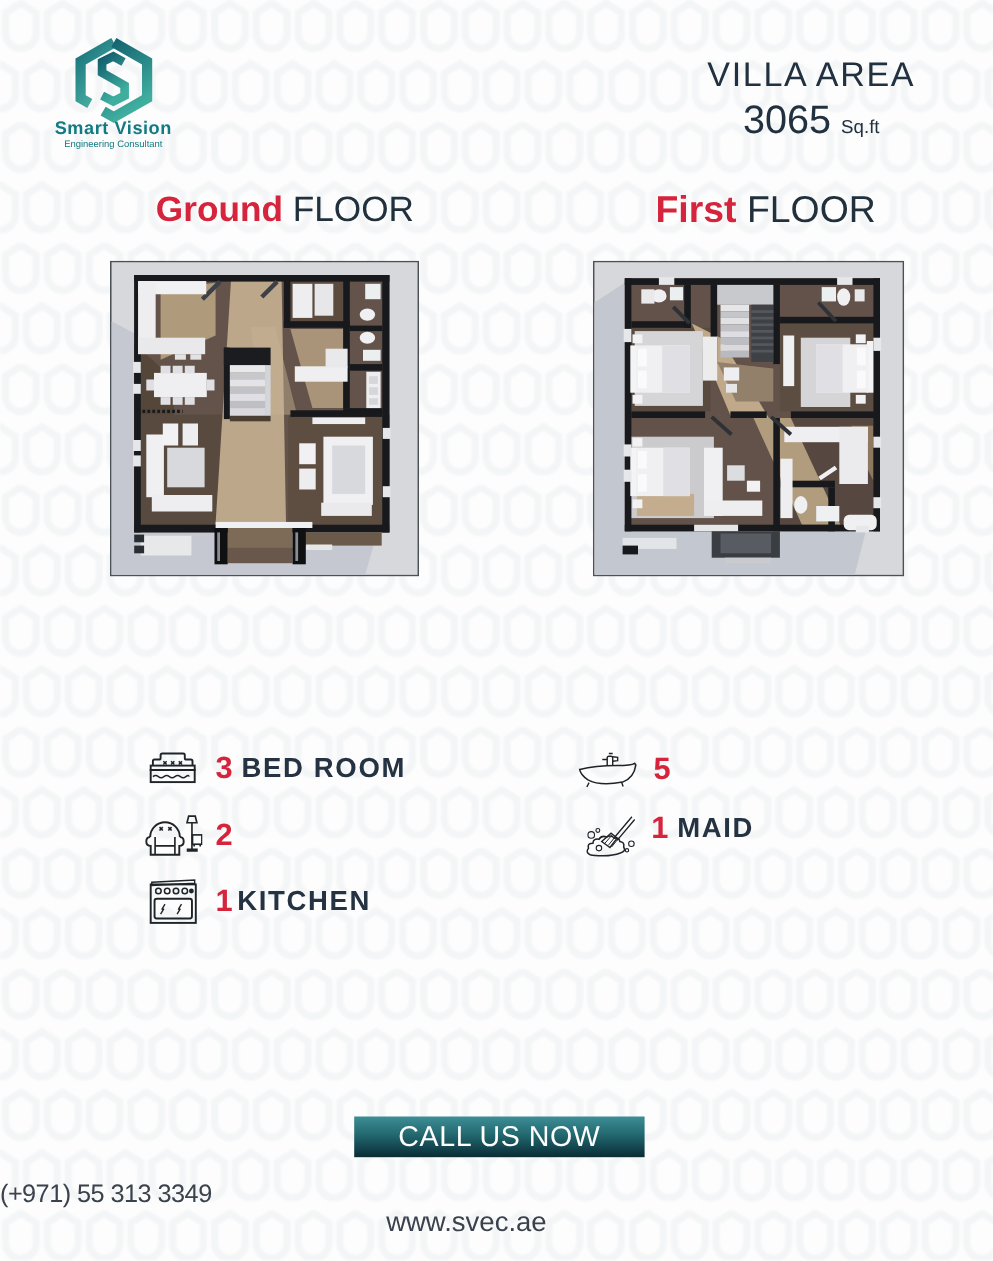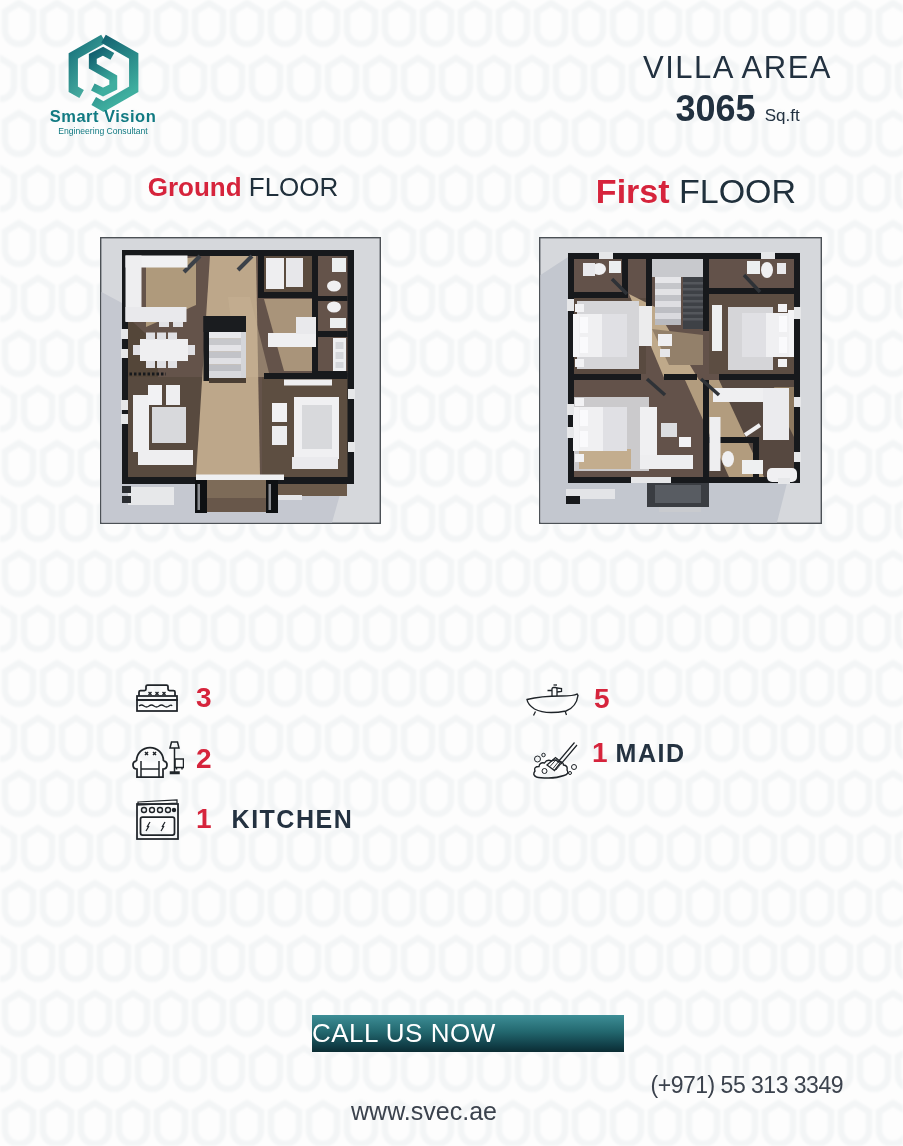--- a/index.html
+++ b/index.html
@@ -49,25 +49,25 @@
     <path d="M63.5,12 L96,30.5 V66.5 L63.5,85 L53,79" stroke="url(#lg2)" stroke-width="10"></path>
     <path d="M73,31 L63,25.5 L52,31 L52,41.5 L74,54 L74,64 L63,69.5 L52,64" stroke="url(#lg2)" stroke-width="8.5"></path>
   </g>
 
   <text x="63" y="98" text-anchor="middle" font-size="16.5" font-weight="bold" fill="#117a82" letter-spacing="0.5">Smart Vision</text>
   <text x="63" y="109.5" text-anchor="middle" font-size="8.6" fill="#117a82">Engineering Consultant</text>
 </svg>
 
 <div class="abs" style="left:560px;top:50px;width:355px;text-align:center;color:#223140;">
   <div style="font-size:31px;letter-spacing:1.5px;font-weight:500;">VILLA AREA</div>
-  <div style="margin-top:2px;"><span style="font-size:36px;font-weight:bold;margin-top:48px;">3065</span>
+  <div style="margin-top:2px;"><span style="font-size:36px;font-weight:normal;margin-top:48px;">3065</span>
   <span style="font-size:17px;font-weight:400;">&nbsp;Sq.ft</span></div>
 </div>
 
-<div class="abs" style="left:0;top:172px;width:486px;text-align:center;font-size:26px;">
+<div class="abs" style="left:16px;top:172px;width:486px;text-align:center;font-size:32px;">
   <span style="color:#d6243c;font-weight:bold;">Ground</span> <span style="color:#20303c;font-weight:500;">FLOOR</span>
 </div>
 
 <div class="abs" style="left:486px;top:172px;width:400px;text-align:center;font-size:34px;">
   <span style="color:#d6243c;font-weight:bold;margin-left:20px;">First</span> <span style="color:#20303c;font-weight:500;">FLOOR</span>
 </div>
 
 <svg class="abs" style="left:100px;top:237px" width="281" height="287" viewBox="0 0 281 287">
 
   <rect x="0.7" y="0.7" width="279.6" height="285.6" fill="#d6d8dc" stroke="#4c5156" stroke-width="1.4"></rect>
@@ -389,20 +389,21 @@
     <rect x="6" y="26" width="80" height="8"></rect>
     <rect x="6" y="34" width="80" height="22"></rect>
     <path d="M10,46 q5,-4 10,0 t10,0 t10,0 t10,0 t10,0 t10,0 t6,0" stroke-width="2.5"></path>
     <g stroke-width="2.8">
       <path d="M29,18 l6,6 M35,18 l-6,6"></path>
       <path d="M43,18 l6,6 M49,18 l-6,6"></path>
       <path d="M57,18 l6,6 M63,18 l-6,6"></path>
     </g>
   </svg>
   <span class="num" style="margin-left:16px;">3</span>
+  <span class="lbl" style="margin-left:8px;">BED ROOM</span>
 </div>
 
 <div class="lgrow" style="left:130px;top:736px;height:46px;">
 
   <svg width="54" height="44" viewBox="0 0 108 88" fill="none" stroke="#1f2429" stroke-width="3.5">
     <path d="M13,48 a27,27 0 0 1 54,0"></path>
     <path d="M13,48 q-7,0 -7,8 q0,8 8,8 v16 h52 v-16 q8,0 8,-8 q0,-8 -7,-8"></path>
     <path d="M22,64 h36" stroke-width="3"></path>
     <path d="M22,48 v32 M58,48 v32" stroke-width="3"></path>
     <g stroke-width="3">
@@ -428,21 +429,21 @@
       <circle cx="68" cy="26" r="5"></circle>
       <circle cx="80" cy="26" r="3" fill="#1f2429"></circle>
     </g>
     <rect x="13" y="40" width="68" height="36" rx="4"></rect>
     <g stroke-width="2.5">
       <path d="M32,50 l-6,10 M30,58 l-6,10"></path>
       <path d="M62,50 l-6,10 M60,58 l-6,10"></path>
     </g>
   </svg>
   <span class="num" style="margin-left:15px;">1</span>
-  <span class="lbl" style="margin-left:20px;">KITCHEN</span>
+  <span class="lbl" style="margin-left:4px;">KITCHEN</span>
 </div>
 
 <div class="lgrow" style="left:522px;top:681px;height:36px;">
 
   <svg width="58" height="36" viewBox="0 0 116 72" fill="none" stroke="#1f2429" stroke-width="2.8">
     <path d="M10,37 C34,31 56,30 78,30 C94,30 104,30 110,26 L112,29 C110,43 101,55 88,60 C62,65 38,63 25,56 C16,50 11,44 10,37 Z"></path>
     <path d="M27,61 l-4,8 M86,60 l3,8" stroke-width="2.6"></path>
     <path d="M60,30 V16 q0,-3 3,-3 h4 q3,0 3,3 v14" stroke-width="2.6"></path>
     <path d="M60,19 h-9 M70,14 l9,1 v6 l-9,1" stroke-width="2.6"></path>
     <path d="M63,8 h7" stroke-width="2.6"></path>
@@ -462,19 +463,19 @@
       <circle cx="31" cy="34" r="3.5"></circle>
       <circle cx="92" cy="58" r="5"></circle>
       <circle cx="84" cy="70" r="3"></circle>
       <circle cx="33" cy="66" r="5"></circle>
     </g>
   </svg>
   <span class="num" style="margin-left:8px;position:relative;top:-8px;">1</span>
   <span class="lbl" style="margin-left:8px;position:relative;top:-8px;text-align:right;">MAID</span>
 </div>
 
-<div class="abs" style="left:312px;top:1015px;width:312px;height:37px;
+<div class="abs" style="left:322px;top:1015px;width:264px;height:37px;
      background:linear-gradient(180deg,#3d8e96 0%,#23686f 45%,#113f48 82%,#0b2c33 100%);
-     color:#fff;text-align:left;line-height:37px;font-size:26px;letter-spacing:0.5px;">CALL US NOW</div>
-
-<div class="abs" style="left:0;top:1072px;width:843px;text-align:right;font-size:23px;letter-spacing:-0.5px;color:#3b424d;">(+971) 55 313 3349</div>
+     color:#fff;text-align:center;line-height:37px;font-size:26px;letter-spacing:0.5px;">CALL US NOW</div>
+
+<div class="abs" style="left:0;top:1072px;width:843px;text-align:left;font-size:23px;letter-spacing:-0.5px;color:#3b424d;">(+971) 55 313 3349</div>
 
 <div class="abs" style="left:0;top:1097px;width:848px;text-align:center;font-size:25px;color:#3b424d;">www.svec.ae</div>
 
 </body></html>

